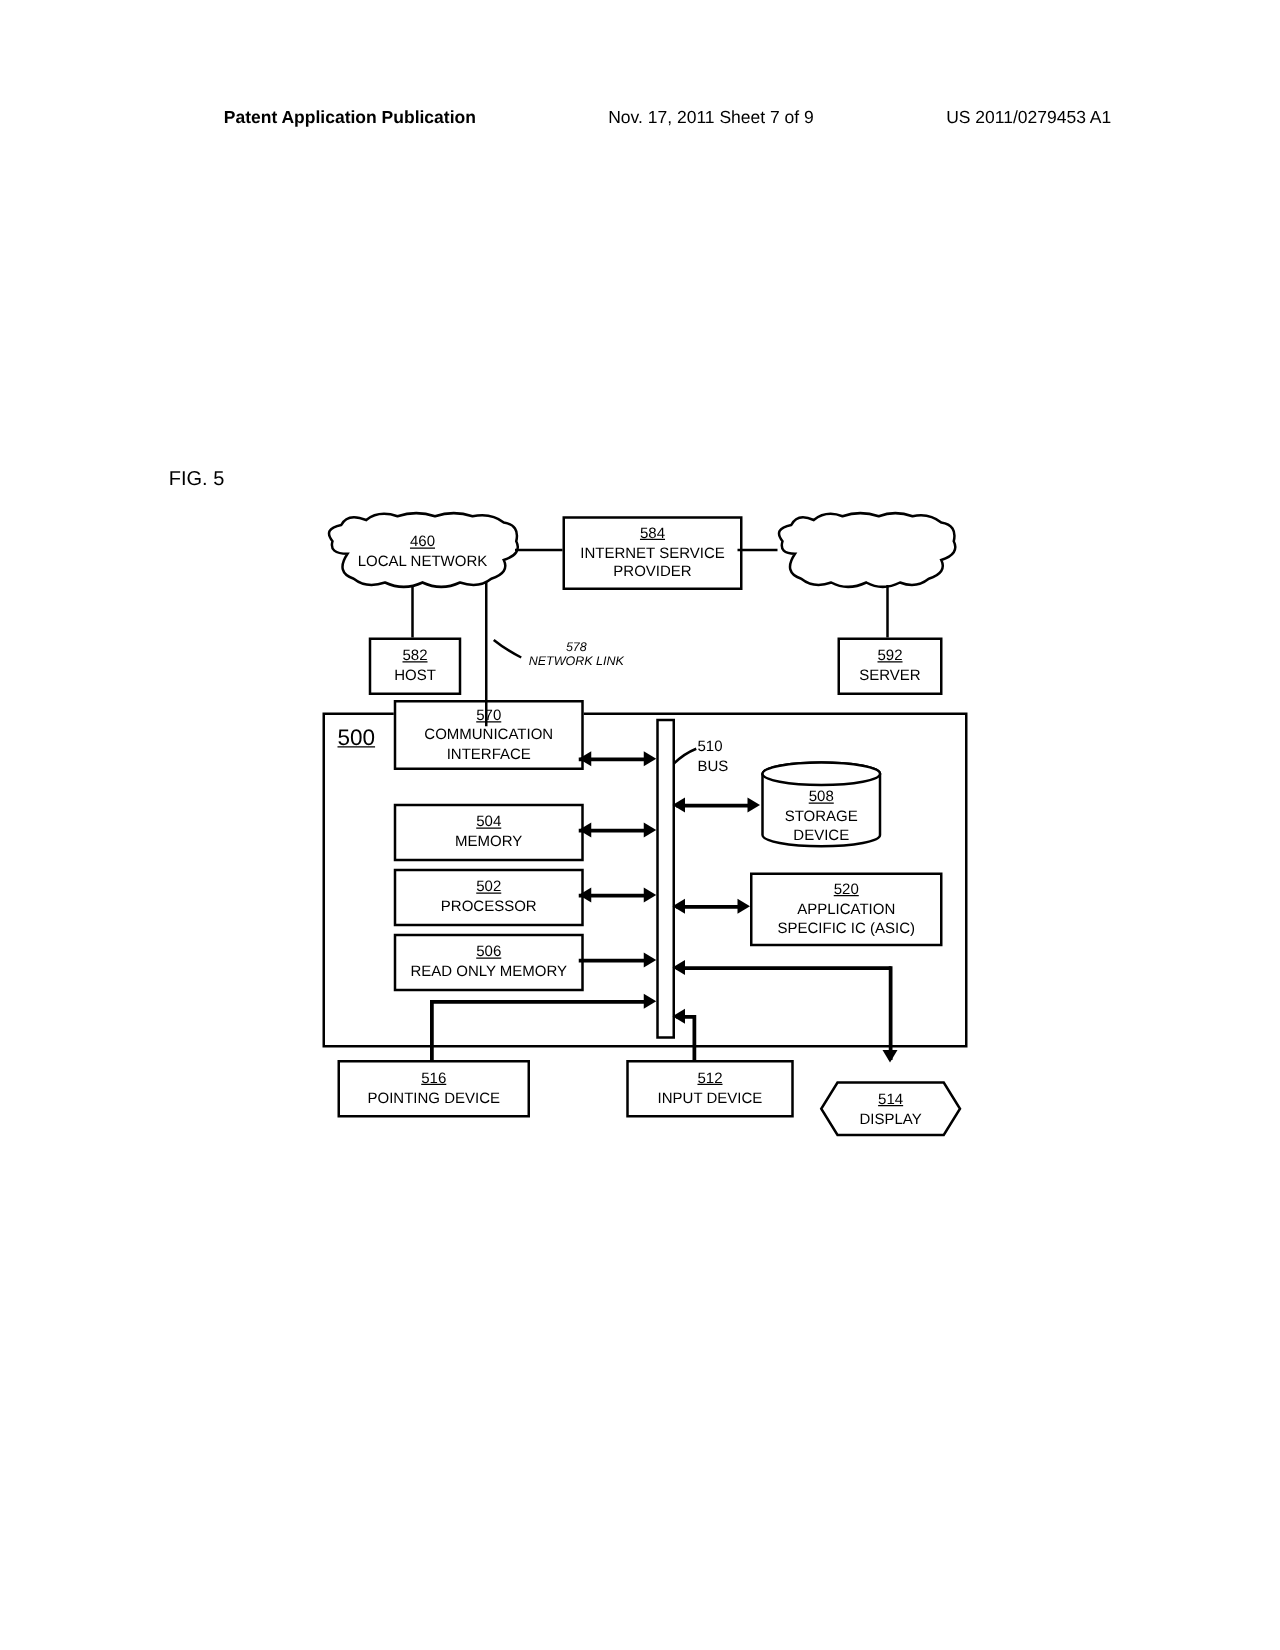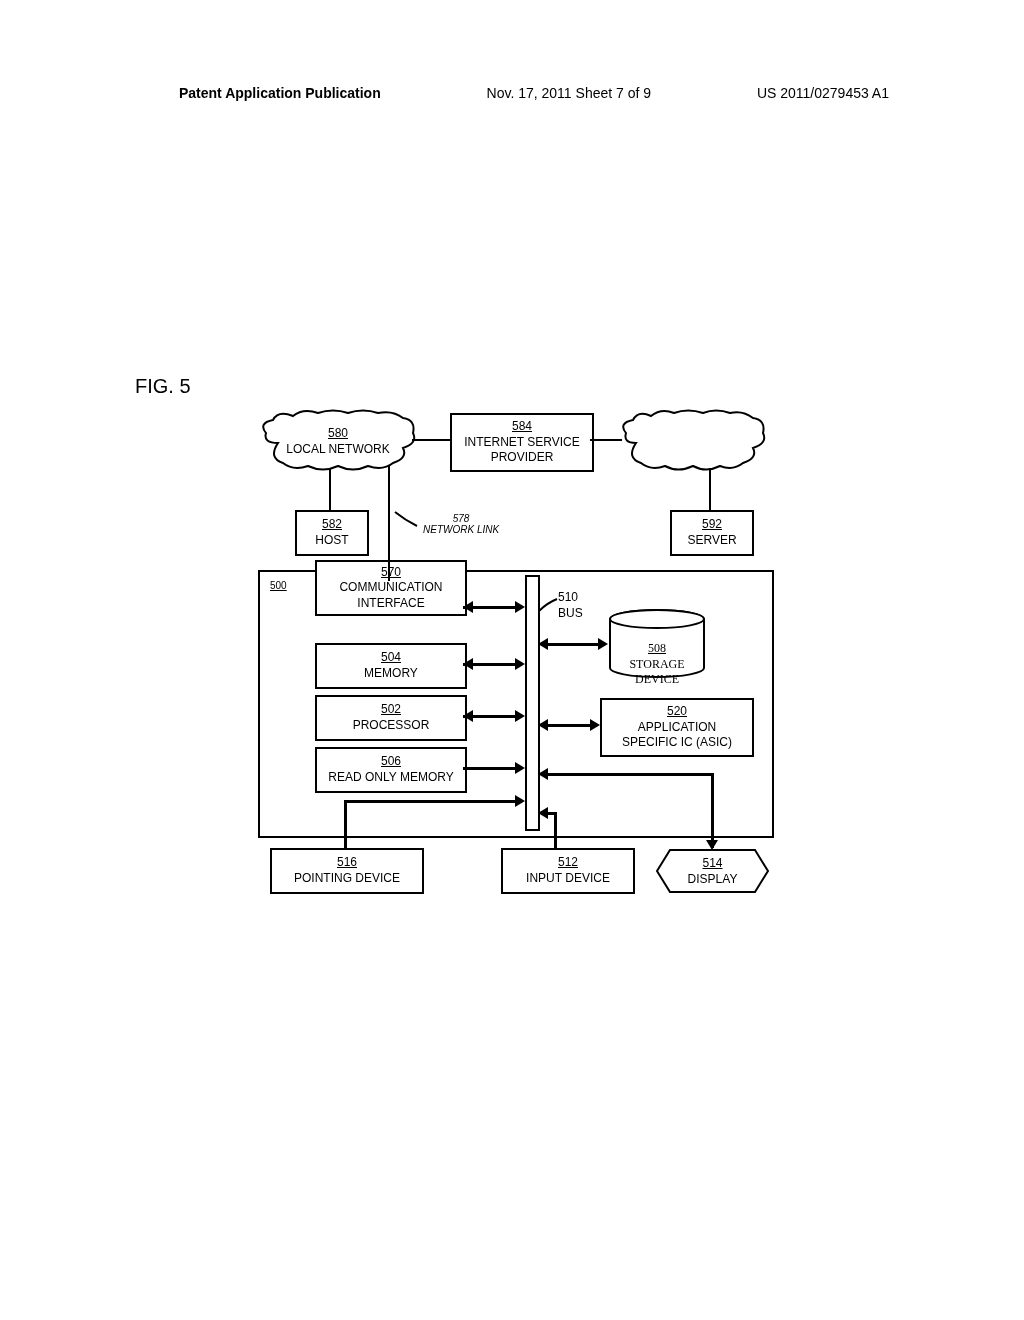--- a/index.html
+++ b/index.html
@@ -19,21 +19,21 @@
       font-size: 14px;
       display: flex;
       justify-content: space-between;
       padding-left: 44px;
     }
     .header-left { font-weight: bold; }
     .fig-label {
       position: absolute;
       top: 375px;
       left: 135px;
-      font-size: 20px;
+      font-size: 16px;
     }
     .box {
       position: absolute;
       border: 2px solid black;
       background: white;
       text-align: center;
       font-size: 12px;
       display: flex;
       flex-direction: column;
       justify-content: center;
@@ -63,21 +63,21 @@
     .main-box {
       position: absolute;
       border: 2px solid black;
       background: white;
     }
     .main-box-label {
       position: absolute;
       top: 8px;
       left: 10px;
       text-decoration: underline;
-      font-size: 10px;
+      font-size: 18px;
     }
     .cylinder {
       position: absolute;
     }
     .cylinder-text {
       position: absolute;
       text-align: center;
       font-size: 12px;
       line-height: 1.3;
       width: 100%;
@@ -120,20 +120,21 @@
     .arrow-down {
       position: absolute;
       width: 0;
       height: 0;
       border-left: 6px solid transparent;
       border-right: 6px solid transparent;
       border-top: 10px solid black;
     }
     .display-hex {
       position: absolute;
+      margin-top: 16px;
     }
     .swoosh {
       position: absolute;
     }
   </style>
 </head>
 <body>
 
 <div class="header">
   <span class="header-left">Patent Application Publication</span>
@@ -141,21 +142,21 @@
   <span>US 2011/0279453 A1</span>
 </div>
 
 <div class="fig-label">FIG. 5</div>
 
 <div class="cloud" style="left:258px; top:408px; width:160px; height:65px;">
   <svg class="cloud-svg" width="160" height="65">
     <path d="M 20 35 Q 5 35 8 25 Q 0 15 15 12 Q 20 2 35 8 Q 45 0 60 5 Q 75 0 90 5 Q 105 0 120 5 Q 135 2 145 10 Q 158 12 155 25 Q 160 35 145 40 Q 150 50 135 55 Q 125 63 110 58 Q 95 65 80 58 Q 65 65 50 58 Q 35 63 25 55 Q 10 50 20 35 Z" fill="white" stroke="black" stroke-width="2"></path>
   </svg>
   <div class="cloud-text">
-    <span class="ref-num">580</span><br>
+    <span class="ref-num">460</span><br>
     <span>LOCAL NETWORK</span>
   </div>
 </div>
 
 <div class="box" style="left:450px; top:413px; width:140px; height:55px;">
   <span class="ref-num">584</span>
   <span>INTERNET SERVICE</span>
   <span>PROVIDER</span>
 </div>
 
@@ -219,21 +220,21 @@
 <svg class="swoosh" style="left:537px; top:597px;" width="22" height="18">
   <path d="M 2 14 Q 10 6 20 2" fill="none" stroke="black" stroke-width="2"></path>
 </svg>
 
 <div class="cylinder" style="left:608px; top:608px; width:98px; height:72px;">
   <svg width="98" height="72">
     <ellipse cx="49" cy="11" rx="47" ry="9" fill="white" stroke="black" stroke-width="2"></ellipse>
     <path d="M 2 11 L 2 60 A 47 9 0 0 0 96 60 L 96 11" fill="white" stroke="black" stroke-width="2"></path>
     <ellipse cx="49" cy="11" rx="47" ry="9" fill="white" stroke="black" stroke-width="2"></ellipse>
   </svg>
-  <div class="cylinder-text" style="top:33px;font-family:Liberation Serif, serif;">
+  <div class="cylinder-text" style="top:22px;">
     <span class="ref-num">508</span><br>
     <span>STORAGE</span><br>
     <span>DEVICE</span>
   </div>
 </div>
 
 <div class="box" style="left:600px; top:698px; width:150px; height:55px;">
   <span class="ref-num">520</span>
   <span>APPLICATION</span>
   <span>SPECIFIC IC (ASIC)</span>

